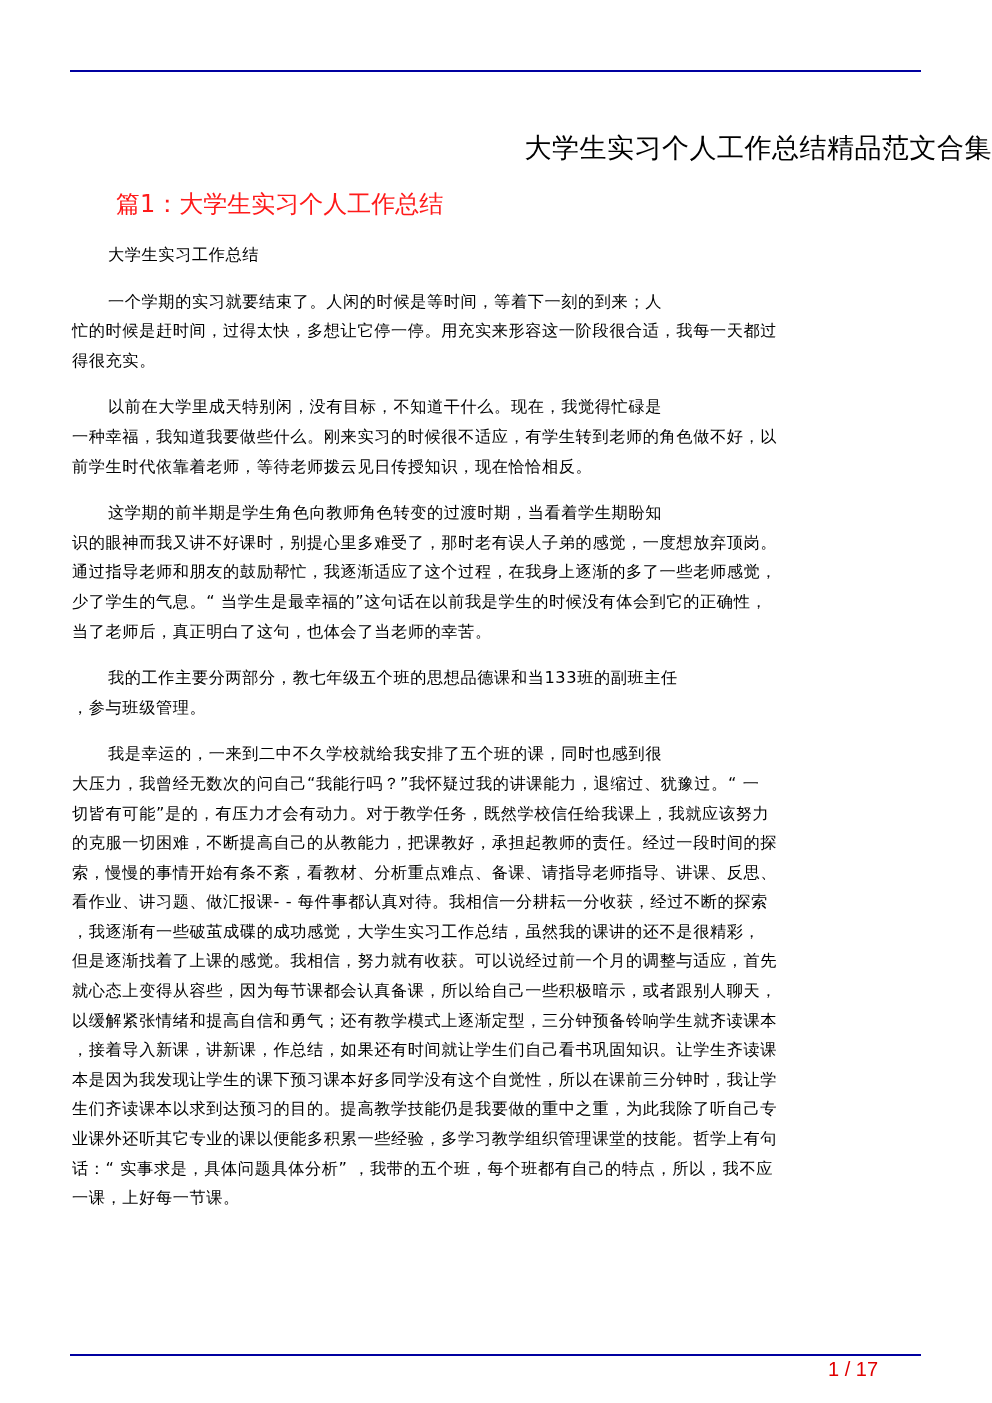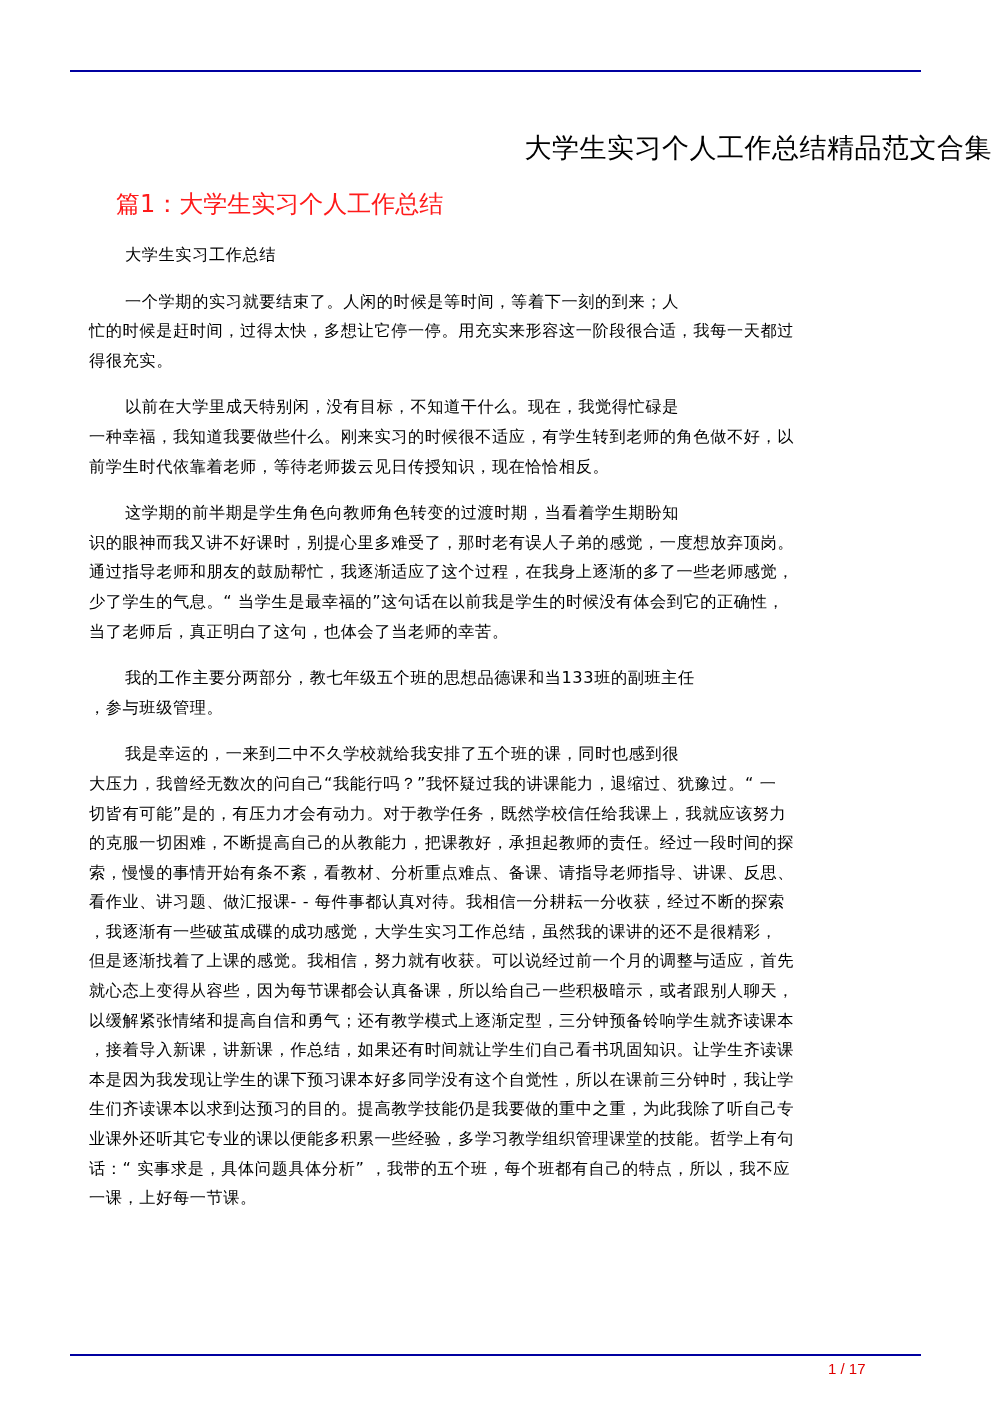--- a/index.html
+++ b/index.html
@@ -7,25 +7,25 @@
          font-family: "DejaVu Sans", "Liberation Sans", sans-serif; color: #000; }
   .rule { position: absolute; left: 70px; width: 851px; height: 2px; background: #0000a0; }
   .rule.top { top: 70px; }
   .rule.bottom { top: 1354px; }
   .doc-title { position: absolute; top: 128px; left: 0; width: 992px; text-align: right;
                font-size: 27px; line-height: 40px; letter-spacing: 0.5px; }
   .section-title { position: absolute; top: 188px; left: 72px; color: #ff1a1a;
                    font-size: 24px; line-height: 32px; margin-left: 44px; }
   .body { position: absolute; top: 240px; left: 72px; width: 840px;
           font-size: 16.2px; line-height: 29.6px; letter-spacing: 0.6px; }
-  .para { margin: 0 0 17px 17px; text-align: justify; }
+  .para { margin: 0 0 17px 0; text-align: justify; }
   .line { display: block; white-space: nowrap; }
   .indent { padding-left: 36px; }
   .page-num { position: absolute; top: 1357px; left: 828px; color: #e00000;
-              font-family: "Liberation Sans", sans-serif; font-size: 15px; line-height: 24px; }
+              font-family: "Liberation Sans", sans-serif; font-size: 20px; line-height: 24px; }
 </style>
 </head>
 <body>
 
 <div class="rule top"></div>
 
 <div class="doc-title">大学生实习个人工作总结精品范文合集</div>
 
 <div class="section-title">篇1：大学生实习个人工作总结</div>
 

